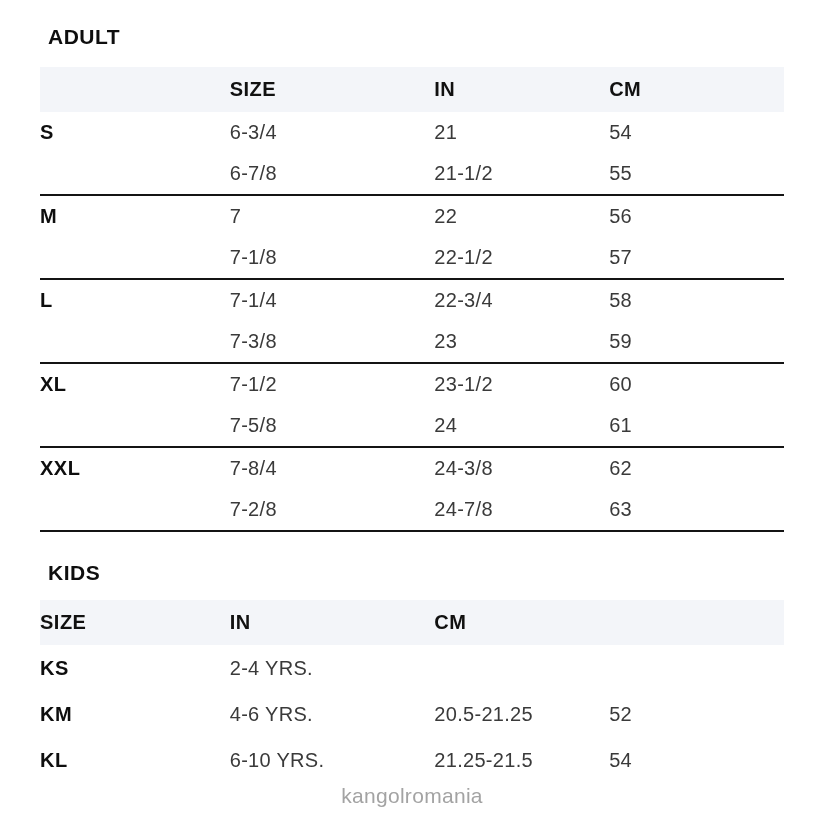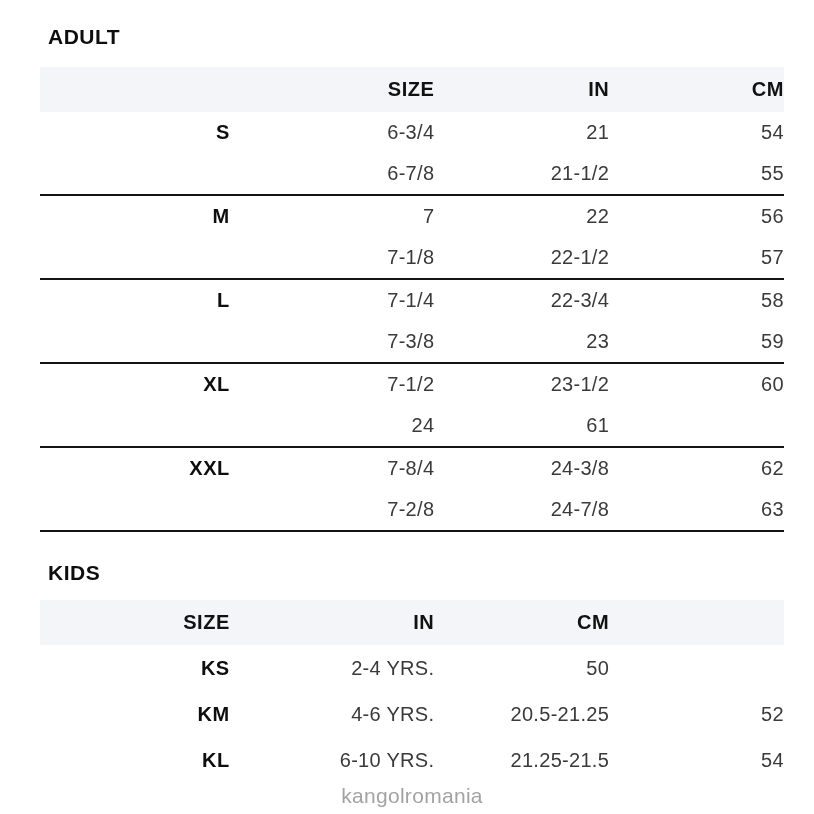--- a/index.html
+++ b/index.html
@@ -20,21 +20,21 @@
     line-height: 1;
   }
   .section-heading.kids { margin-top: 30px; margin-bottom: 17px; }
 
   .tbl { width: 100%; }
 
   .row {
     display: grid;
     grid-template-columns: 25.5% 27.5% 23.5% 23.5%;
     align-items: center;
-    text-align: right;
+    text-align: left;
   }
   .thead {
     background: #f3f5f9;
     height: 45px;
   }
   .thead .cell {
     font-weight: 700;
     font-size: 20px;
     letter-spacing: 0.5px;
     color: #111111;
@@ -127,20 +127,21 @@
 
       <div class="group">
         <div class="row">
           <div class="cell label">XL</div>
           <div class="cell">7-1/2</div>
           <div class="cell">23-1/2</div>
           <div class="cell">60</div>
         </div>
         <div class="row">
           <div class="cell label"></div>
+          <div class="cell">7-5/8</div>
           <div class="cell">24</div>
           <div class="cell">61</div>
         </div>
       </div>
 
       <div class="group">
         <div class="row">
           <div class="cell label">XXL</div>
           <div class="cell">7-8/4</div>
           <div class="cell">24-3/8</div>
@@ -163,21 +164,20 @@
     <div class="row thead">
       <div class="cell">SIZE</div>
       <div class="cell">IN</div>
       <div class="cell">CM</div>
     </div>
 
     <div class="kids-body">
       <div class="row">
         <div class="cell label">KS</div>
         <div class="cell">2-4 YRS.</div>
-        <div class="cell">50</div>
       </div>
       <div class="row">
         <div class="cell label">KM</div>
         <div class="cell">4-6 YRS.</div>
         <div class="cell">20.5-21.25</div>
         <div class="cell">52</div>
       </div>
       <div class="row">
         <div class="cell label">KL</div>
         <div class="cell">6-10 YRS.</div>

